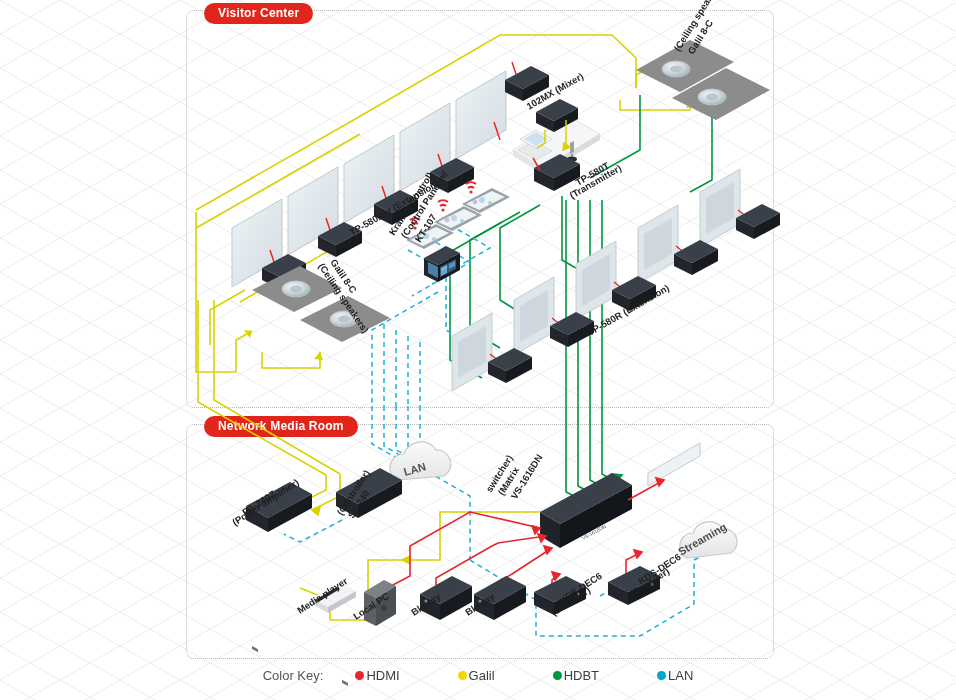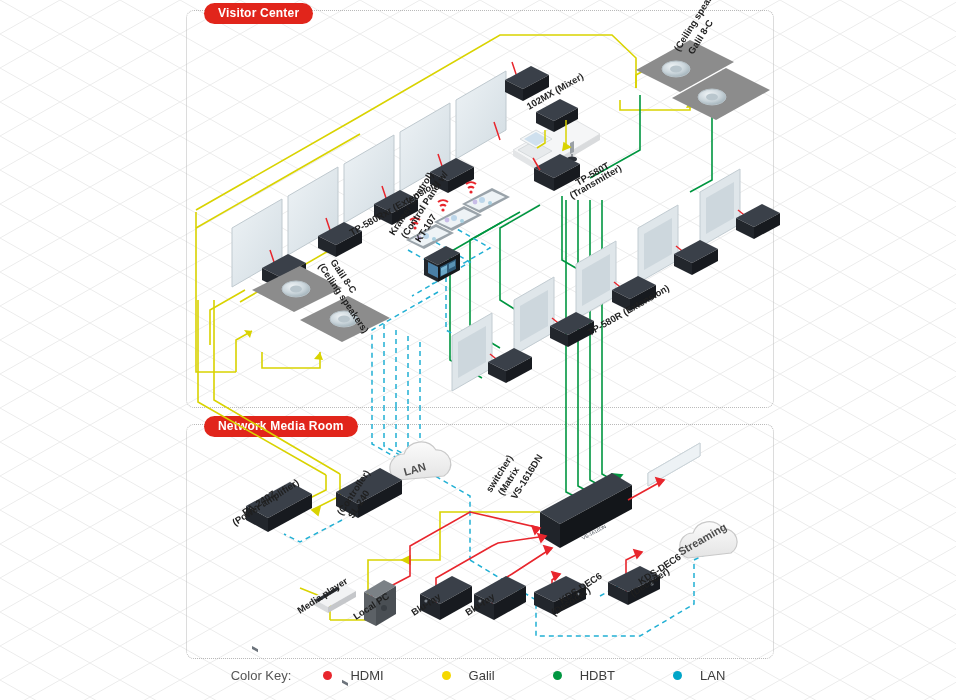--- a/index.html
+++ b/index.html
@@ -49,21 +49,21 @@
     width: 956px;
     display: flex;
     justify-content: center;
     align-items: center;
     gap: 0px;
     font-size: 13px;
     color: #4a4a4a;
   }
   #color-key .ck-title { margin-right: 32px; font-size: 13px; color: #555; }
   #color-key .ck-item {
-    display: flex; align-items: center; gap: 18px;
+    display: flex; align-items: center; gap: 2px;
     margin-right: 58px;
     font-size: 13px; color: #3d3d3d;
   }
   #color-key .ck-item:last-child { margin-right: 0; }
   .ck-dot { width: 9px; height: 9px; border-radius: 50%; display: inline-block; }
 
   
   #diagram { position: absolute; left: 0; top: 0; }
 
   .dev-label {

